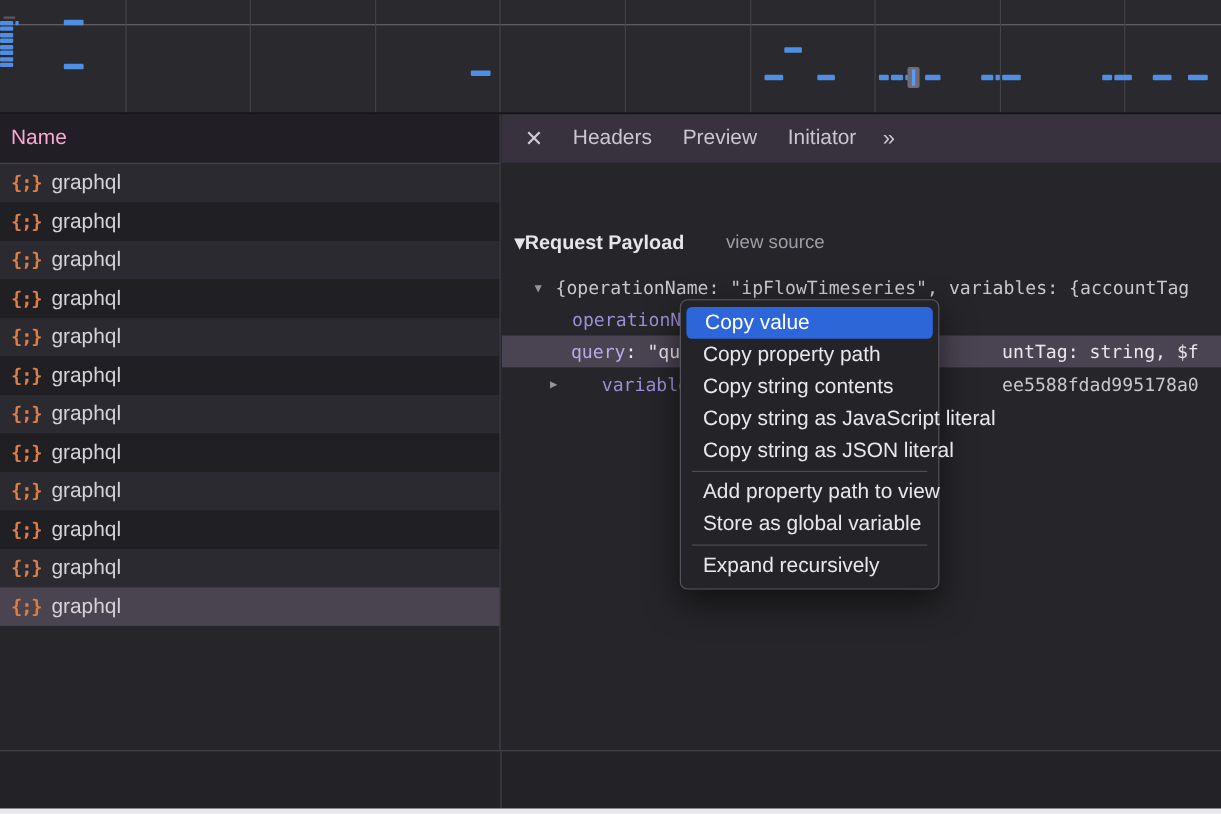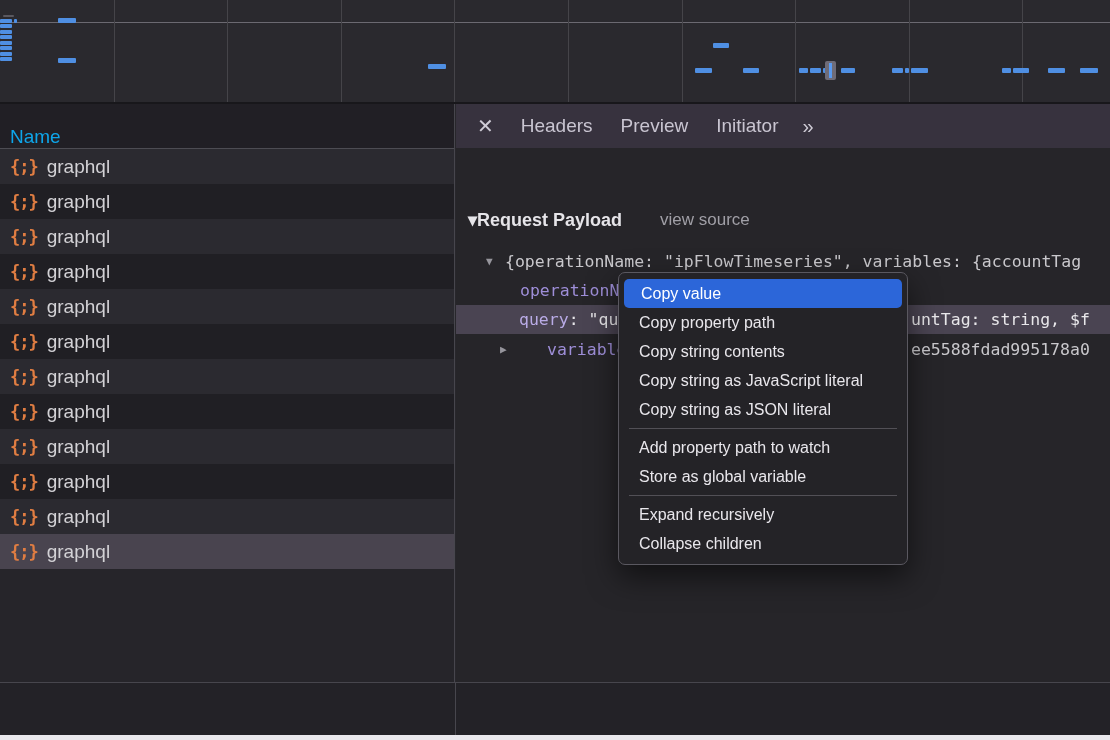--- a/index.html
+++ b/index.html
@@ -14,21 +14,21 @@
   .ov-hline{position:absolute;left:0;right:0;top:22px;height:1px;background:#6b6971;}
   .wbar{position:absolute;background:#4f8fe3;border-radius:1px;}
   .wbar.gray{background:#5a585f;}
   .ov-marker{position:absolute;background:#6f6c78;border-radius:2px;}
   .ov-marker .inner{position:absolute;left:4px;top:2px;width:3px;height:15px;background:#5a9af0;}
 
   
   .left-panel{position:absolute;left:0;top:104px;width:455px;height:578px;
               background:#26252a;border-right:1px solid #47464d;box-sizing:border-box;}
   .name-header{height:44px;background:#211f25;border-bottom:1px solid #4d4c53;
-               color:#0ea5e9;font-size:19px;display:flex;align-items:flex-end;padding-left:10px;}
+               color:#f9a8d4;font-size:19px;display:flex;align-items:center;padding-left:10px;}
   .req-row{height:35px;display:flex;align-items:center;font-size:19px;color:#d3d2d6;cursor:default;}
   .req-row.odd{background:#2b2a30;}
   .req-row.even{background:#201f24;}
   .req-row.selected{background:#49444f;}
   .json-icon{color:#e07d42;font-family:"DejaVu Sans Mono",monospace;
              font-size:17px;font-weight:bold;margin:0 9px 0 10px;letter-spacing:-1px;}
 
   
   .right-panel{position:absolute;left:456px;top:104px;right:0;height:578px;background:#262529;}
   .tab-bar{height:44px;background:#37323e;display:flex;align-items:stretch;
@@ -63,23 +63,23 @@
   .key-sel{color:#b9abe6;}
   .str{color:#3ab0e8;}
 
   
   .footer{position:absolute;left:0;right:0;top:682px;height:53px;background:#232227;
           border-top:1px solid #47464d;box-sizing:border-box;}
   .footer .vdiv{position:absolute;left:455px;top:0;bottom:0;width:1px;background:#47464d;}
   .bottom-strip{position:absolute;left:0;right:0;top:735px;height:5px;background:#e9e8ed;}
 
   
-  .context-menu{position:absolute;left:618px;top:272px;width:290px;box-sizing:border-box;
+  .context-menu{position:absolute;left:618px;top:272px;width:236px;box-sizing:border-box;
                 background:#242327;border:1px solid #5a5860;border-radius:7px;padding:6px 0;
-                box-shadow:0 12px 30px rgba(0,0,0,.55);font-size:16px;color:#e9e7ec;z-index:10;}
+                box-shadow:0 12px 30px rgba(0,0,0,.55);font-size:19px;color:#e9e7ec;z-index:10;}
   .menu-item{height:29px;line-height:29px;padding-left:20px;cursor:default;white-space:nowrap;}
   .menu-item.highlight{background:#2c66d9;margin:0 5px;padding-left:17px;border-radius:5px;color:#ffffff;}
   .menu-sep{height:1px;background:#525056;margin:4px 10px;}
 </style>
 </head>
 <body>
 
 <div class="screen">
 
   <div class="overview">
@@ -231,20 +231,19 @@
   </div>
   <div class="bottom-strip"></div>
 
   <div class="context-menu" id="ctx-menu">
       <div class="menu-item highlight">Copy value</div>
       <div class="menu-item">Copy property path</div>
       <div class="menu-item">Copy string contents</div>
       <div class="menu-item">Copy string as JavaScript literal</div>
       <div class="menu-item">Copy string as JSON literal</div>
       <div class="menu-sep"></div>
-      <div class="menu-item">Add property path to watch</div>
+      <div class="menu-item">Add property path to view</div>
       <div class="menu-item">Store as global variable</div>
       <div class="menu-sep"></div>
       <div class="menu-item">Expand recursively</div>
-      <div class="menu-item">Collapse children</div>
     </div>
 
 </div>
 
 </body></html>

